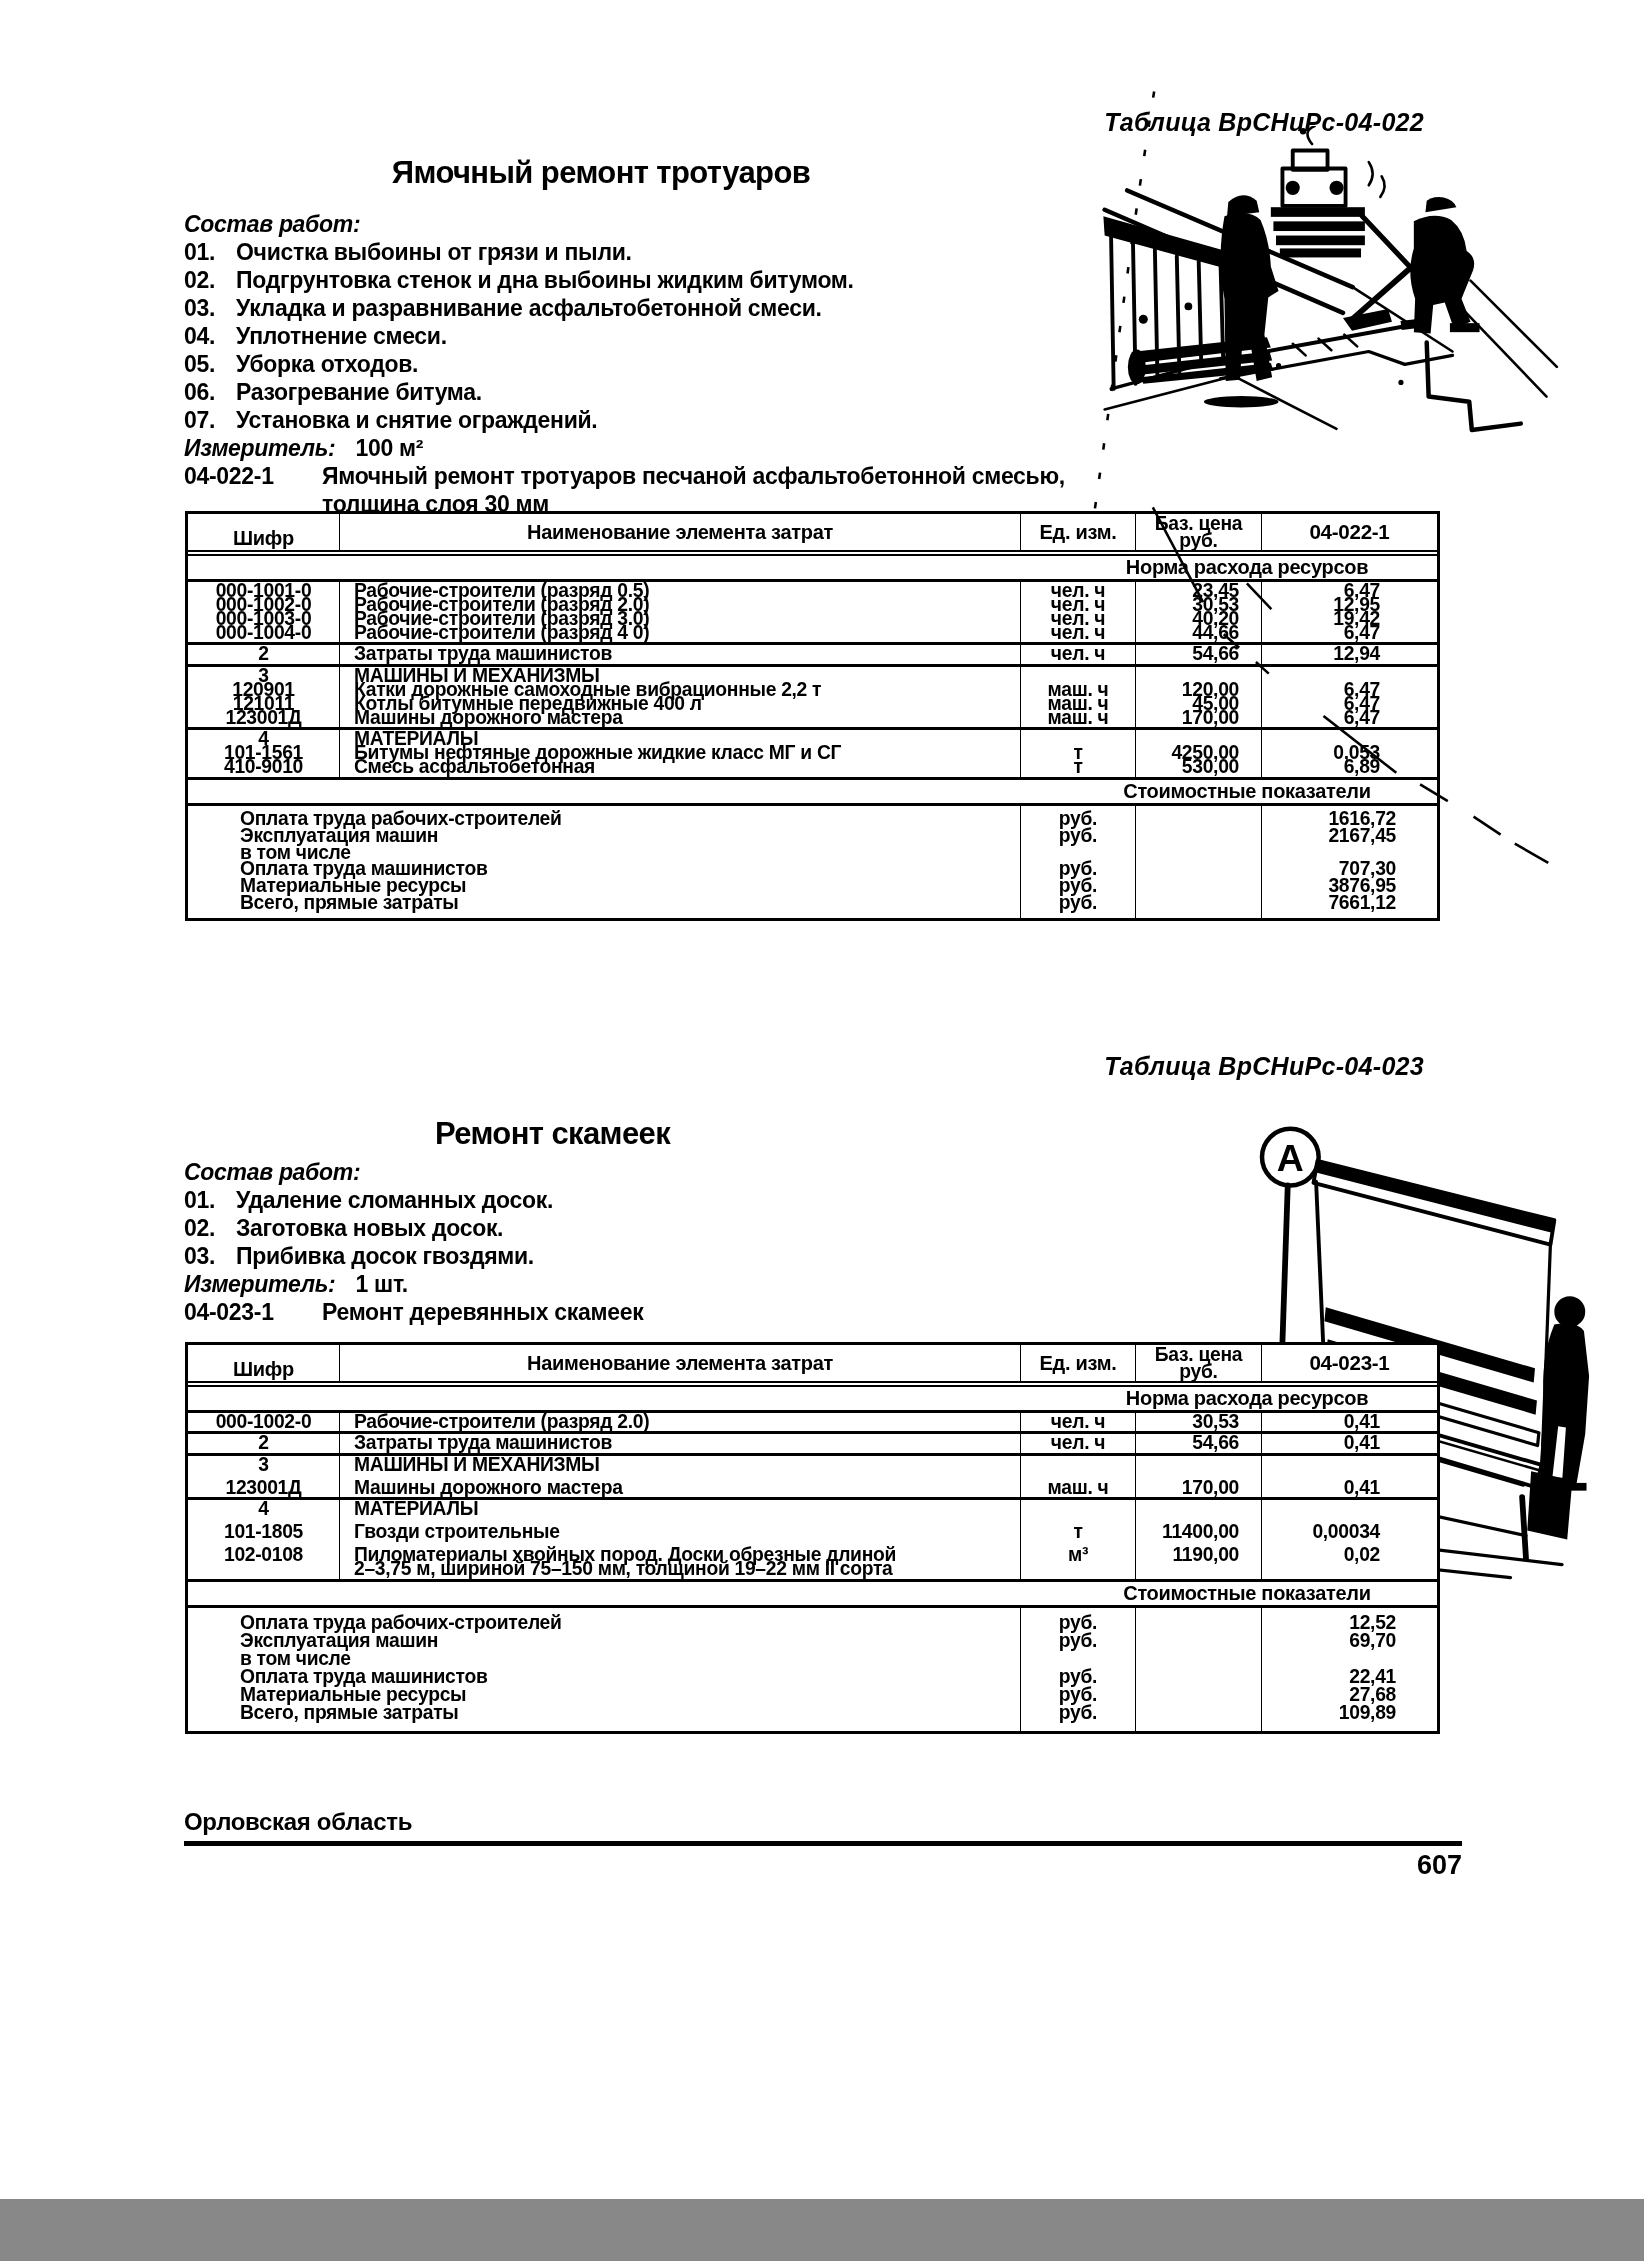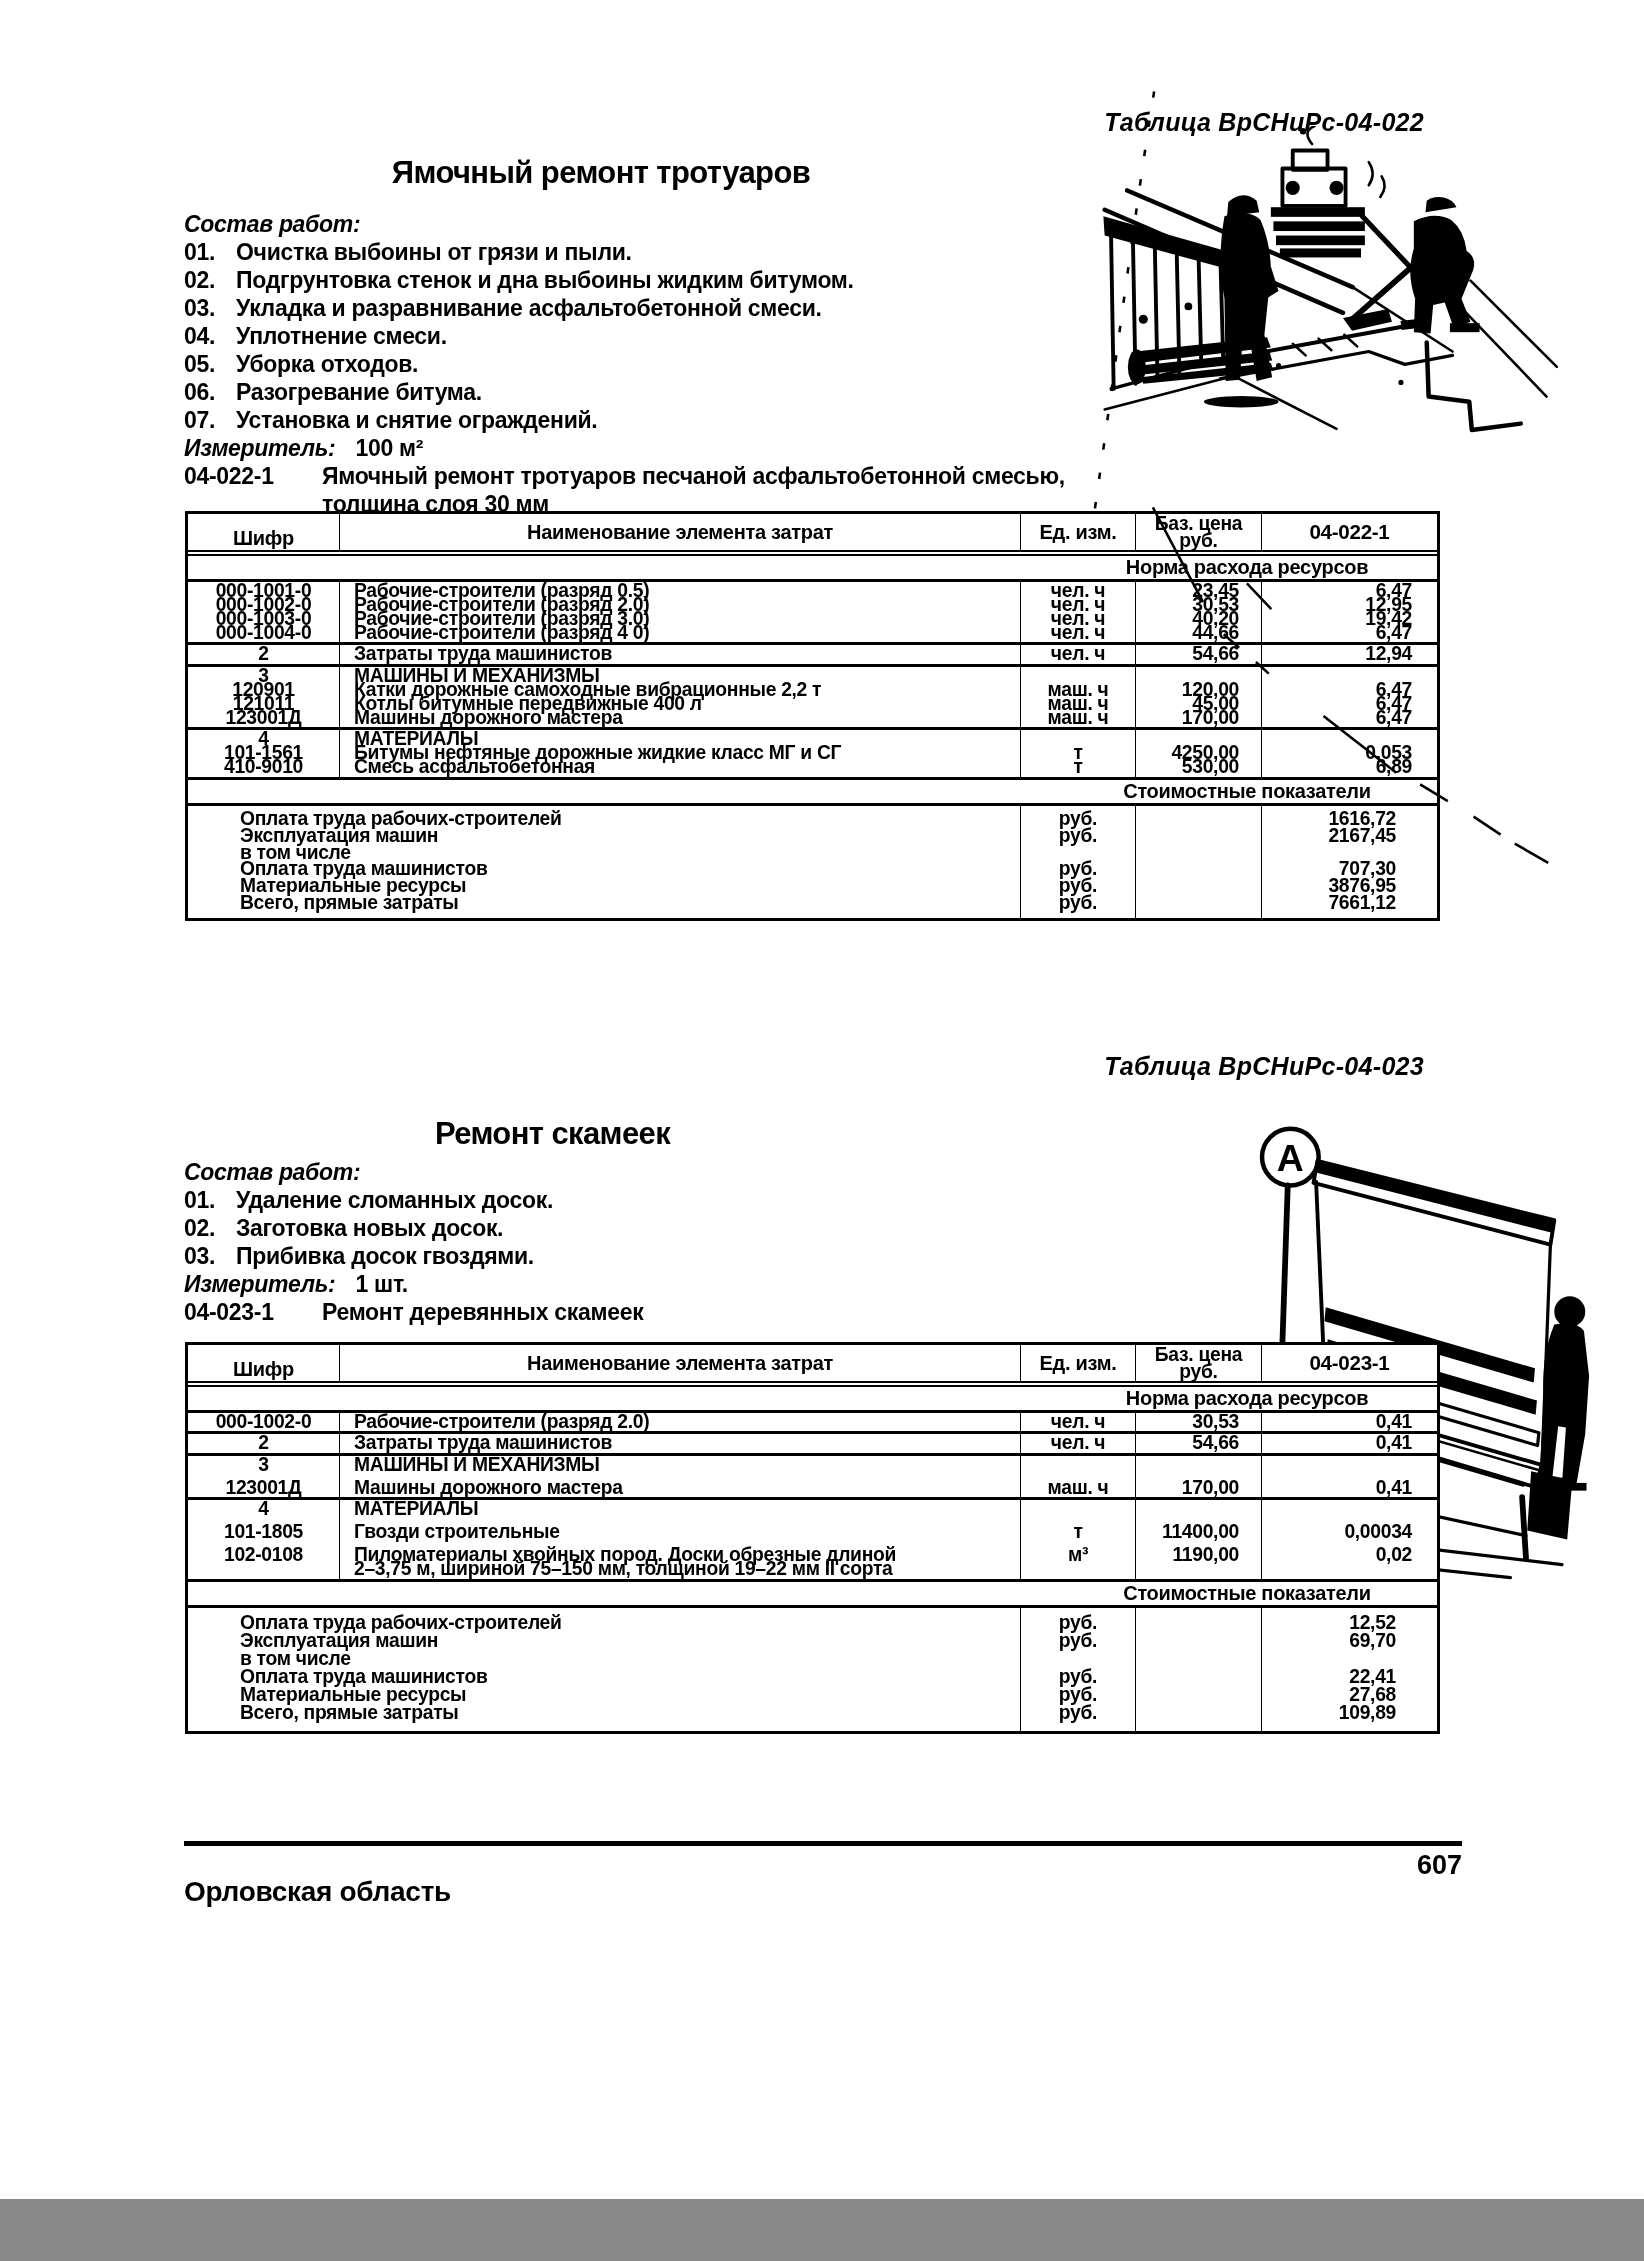--- a/index.html
+++ b/index.html
@@ -33,38 +33,38 @@
   .th-last{flex:1;border-left:1.9px solid #000;font-size:20.6px;}
   .band{height:23px;border-bottom:3.2px solid #000;display:flex;justify-content:flex-end;
         align-items:center;font-size:20px;}
   .band span{width:348px;text-align:center;padding-right:32px;box-sizing:border-box;white-space:nowrap;}
   .tgroup{display:flex;border-bottom:3.2px solid #000;font-size:19.3px;line-height:14px;}
   .gcol{padding-top:1.9px;padding-bottom:2.6px;box-sizing:border-box;}
   .g-code{width:151px;text-align:center;}
   .g-name{width:681px;border-left:1.9px solid #000;padding-left:14px;padding-right:5.2px;}
   .g-unit{width:115px;border-left:1.9px solid #000;text-align:center;}
   .g-price{width:126px;border-left:1.9px solid #000;text-align:right;padding-right:22px;}
-  .g-norm{flex:1;border-left:1.9px solid #000;text-align:right;padding-right:25px;}
+  .g-norm{flex:1;border-left:1.9px solid #000;text-align:right;padding-right:57px;}
   .ln{min-height:14px;}
   .t2 .tgroup .ln.gap{margin-top:9px;}
   .cblock{display:flex;font-size:19.3px;line-height:16.7px;}
   .ccol{padding-top:5.2px;padding-bottom:6.4px;box-sizing:border-box;}
   .cb-label{width:832px;padding-left:52px;}
   .cb-unit{width:115px;border-left:1.9px solid #000;text-align:center;}
   .cb-price{width:126px;border-left:1.9px solid #000;}
   .cb-norm{flex:1;border-left:1.9px solid #000;text-align:right;padding-right:41px;}
   .cln{min-height:16.7px;}
   .t2 .cblock{line-height:18px;}
   .t2 .cln{min-height:18px;}
   .t2 .ccol{padding-top:6.4px;padding-bottom:9px;}
 
   
   .frule{position:absolute;left:184px;top:1841px;width:1278px;height:5.2px;background:#000;}
   .ffoot{position:absolute;font-weight:700;}
-  .fleft{left:184px;top:1876px;font-size:28px;letter-spacing:-0.3px;}
+  .fleft{left:184px;top:1808px;font-size:24px;letter-spacing:-0.3px;}
   .fpage{left:1372px;top:1850px;width:90px;text-align:right;font-size:27px;}
   .scan-smudge{position:absolute;left:55px;top:2246px;width:580px;height:4.5px;background:#d9d9d9;opacity:.6;}
 
   .illu{position:absolute;}
   svg .ink{stroke:#000;fill:none;stroke-linecap:round;stroke-linejoin:round;}
   svg .fill{fill:#000;stroke:none;}
 </style>
 </head>
 <body>
 

